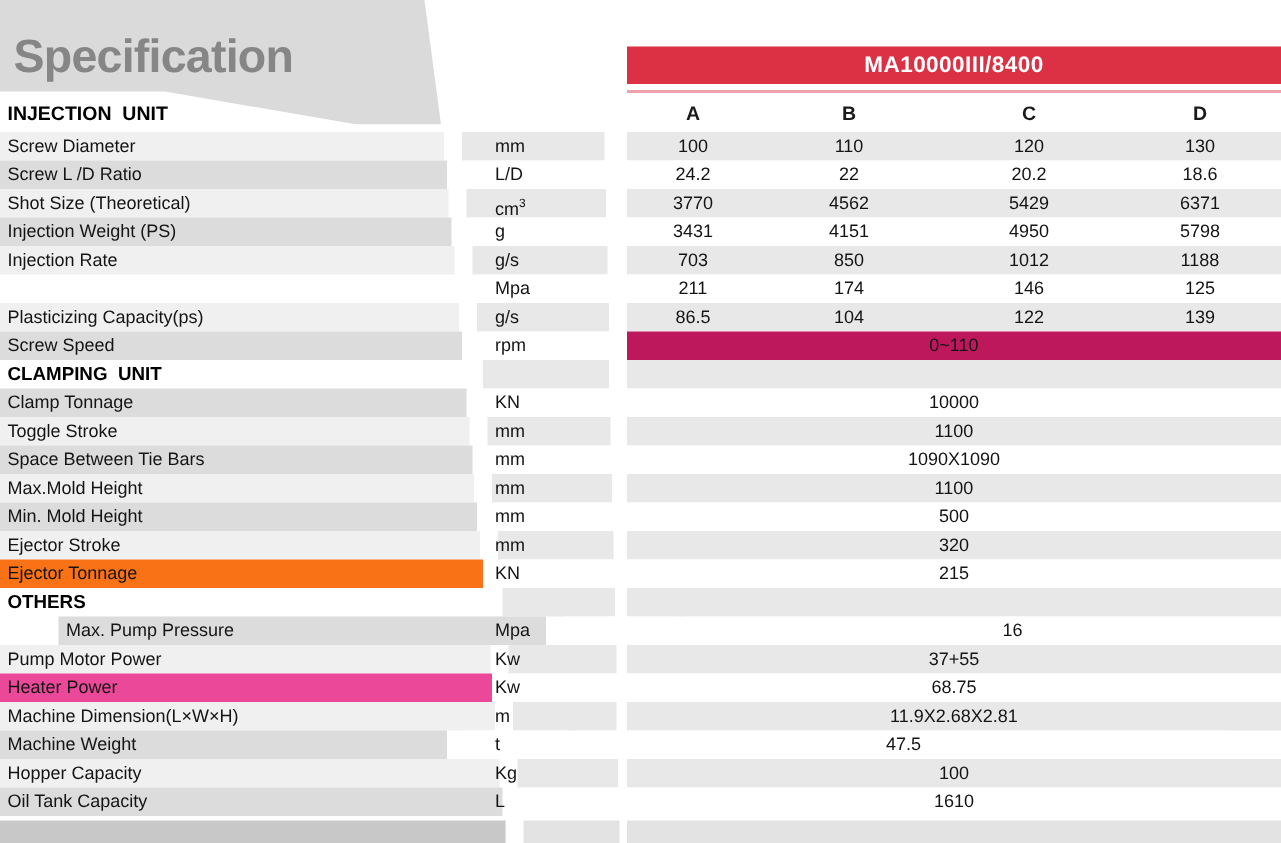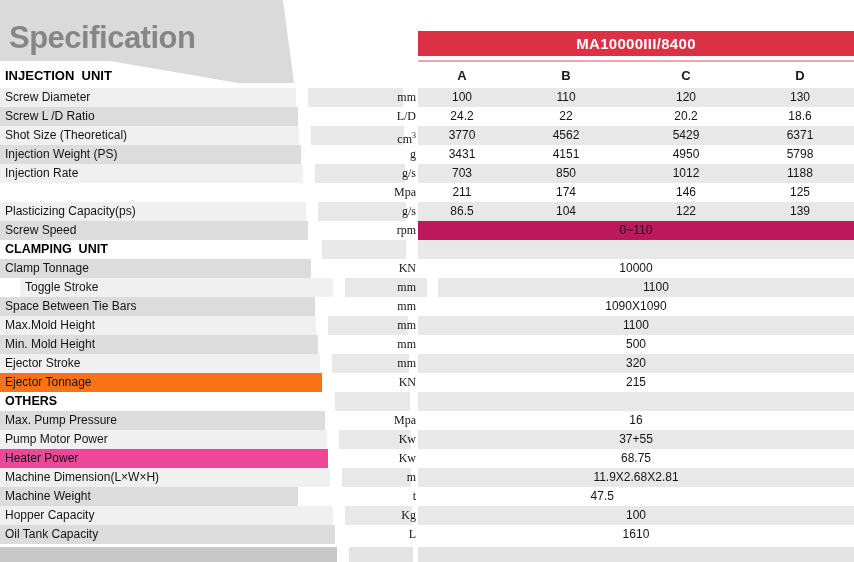--- a/index.html
+++ b/index.html
@@ -47,21 +47,21 @@
   .t-row.cutoff-row{height:15px;margin-top:3px;}
   .cell-label{
     flex:0 0 auto;font-size:12px;line-height:19px;padding-left:5px;
     white-space:pre;overflow:hidden;box-sizing:border-box;
   }
   .t-row.section .cell-label{font-weight:bold;font-size:12.5px;color:#000;}
   .gap{flex:0 0 auto;background:transparent;}
   .cell-unitband{flex:0 0 auto;}
   .unit-text{
     position:absolute;left:330px;top:0;width:86px;height:19px;
-    text-align:right;line-height:19px;font-size:12px;font-family:Liberation Serif, serif;
+    text-align:left;line-height:19px;font-size:12px;
   }
   .cell-values{
     flex:0 0 436px;position:relative;
   }
   .vals-grid{
     position:absolute;inset:0;display:grid;grid-template-columns:88px 120px 120px 108px;
   }
   .vals-grid span{text-align:center;line-height:19px;font-size:12px;}
   .val-merged{
     position:absolute;inset:0;text-align:center;line-height:19px;font-size:12px;
@@ -214,21 +214,21 @@
       <div class="cell-label" style="width: 311.3px; background: rgb(220, 220, 220);">Clamp Tonnage</div>
       <div class="gap" style="width: 12px;"></div>
       <div class="cell-unitband" style="width: 83.48px; background: rgb(255, 255, 255);"></div>
       <div class="gap" style="width: 11.22px;"></div>
       <div class="cell-values" style="background: rgb(255, 255, 255);">
         <div class="val-merged">10000</div>
       </div>
       <div class="unit-text">KN</div>
     </div>
     <div class="t-row">
-      <div class="cell-label" style="width: 313px; background: rgb(240, 240, 240); margin-left: 20px;">Toggle Stroke</div>
+      <div class="cell-label" style="width: 313px; background: rgb(240, 240, 240);">Toggle Stroke</div>
       <div class="gap" style="width: 12px;"></div>
       <div class="cell-unitband" style="width: 82.2px; background: rgb(232, 232, 232);"></div>
       <div class="gap" style="width: 10.8px;"></div>
       <div class="cell-values" style="background: rgb(232, 232, 232);">
         <div class="val-merged">1100</div>
       </div>
       <div class="unit-text">mm</div>
     </div>
     <div class="t-row">
       <div class="cell-label" style="width: 314.7px; background: rgb(220, 220, 220);">Space Between Tie Bars</div>
@@ -281,21 +281,21 @@
       <div class="unit-text">KN</div>
     </div>
     <div class="t-row section">
       <div class="cell-label" style="width: 323.2px; background: transparent;">OTHERS</div>
       <div class="gap" style="width: 12px;"></div>
       <div class="cell-unitband" style="width: 74.52px; background: rgb(232, 232, 232);"></div>
       <div class="gap" style="width: 8.28px;"></div>
       <div class="cell-values" style="background: rgb(232, 232, 232);"></div>
     </div>
     <div class="t-row">
-      <div class="cell-label" style="width: 324.9px; background: rgb(220, 220, 220);">Max. Pump Pressure</div>
+      <div class="cell-label" style="width: 324.9px; background: rgb(220, 220, 220); margin-left: 39px;">Max. Pump Pressure</div>
       <div class="gap" style="width: 12px;"></div>
       <div class="cell-unitband" style="width: 73.24px; background: rgb(255, 255, 255);"></div>
       <div class="gap" style="width: 7.86px;"></div>
       <div class="cell-values" style="background: rgb(255, 255, 255);">
         <div class="val-merged">16</div>
       </div>
       <div class="unit-text">Mpa</div>
     </div>
     <div class="t-row">
       <div class="cell-label" style="width: 326.6px; background: rgb(240, 240, 240);">Pump Motor Power</div>

